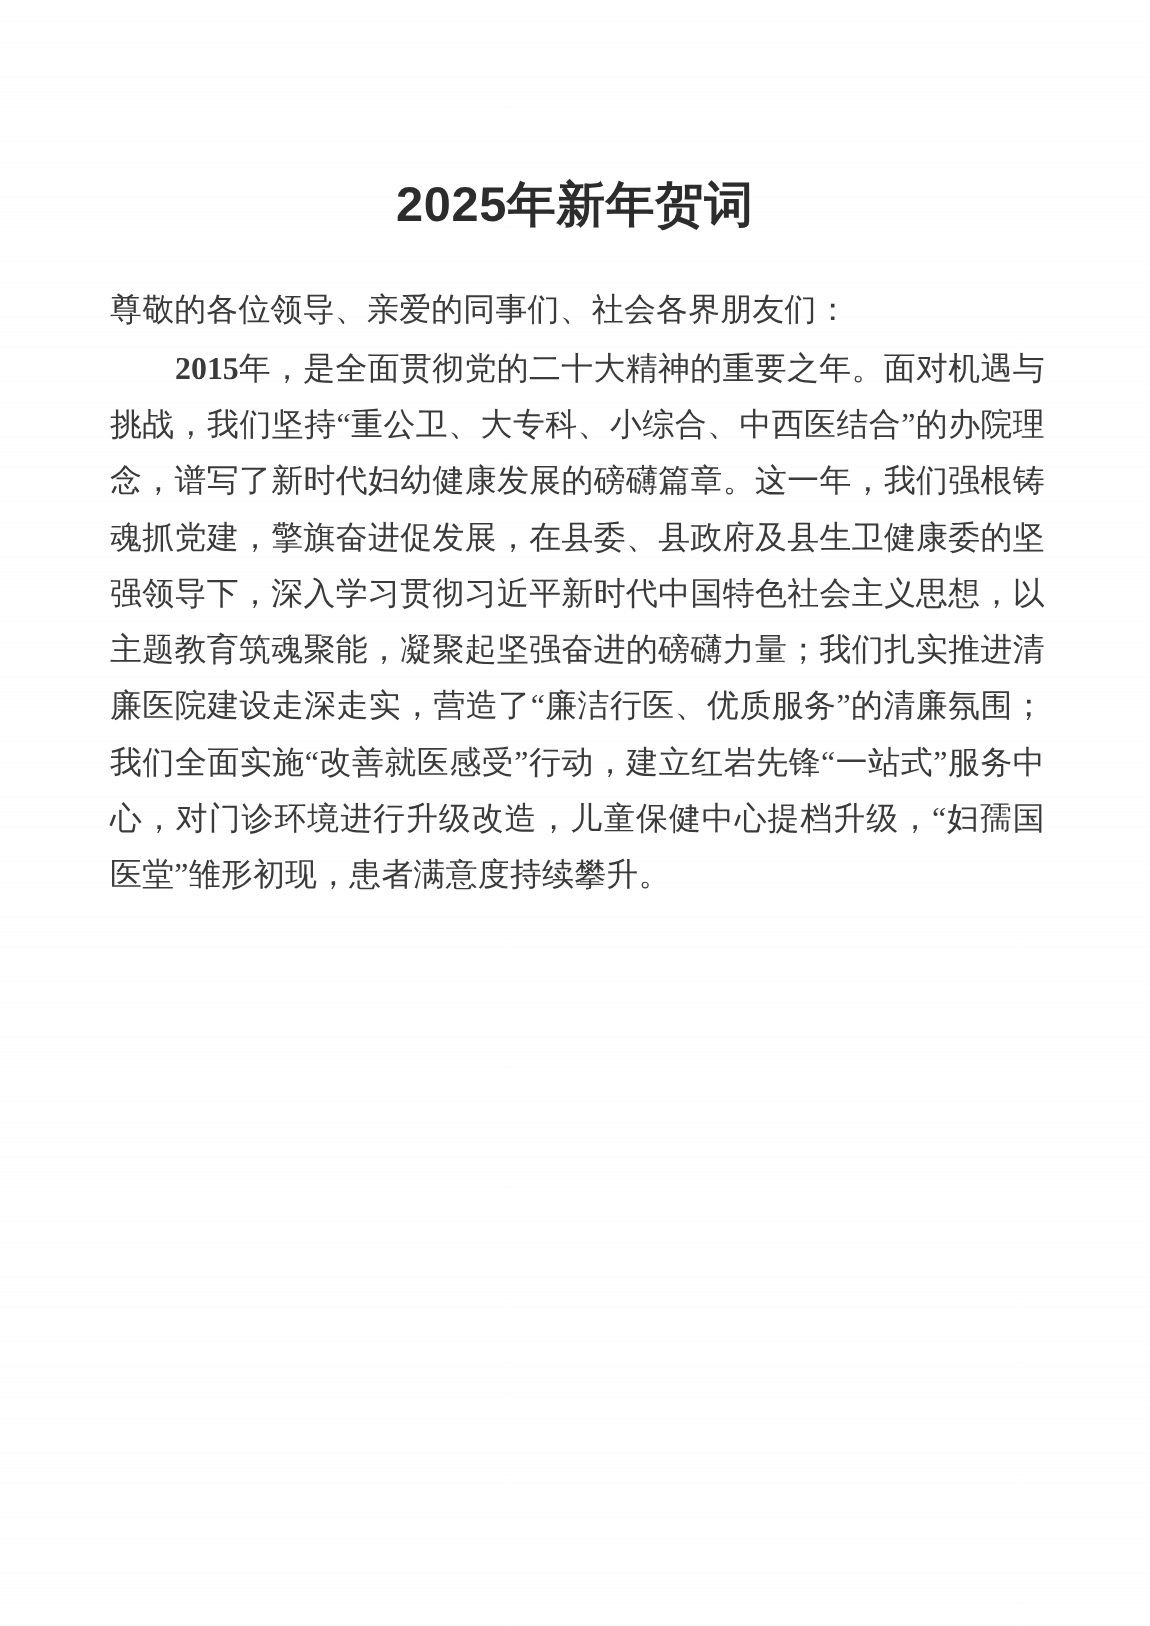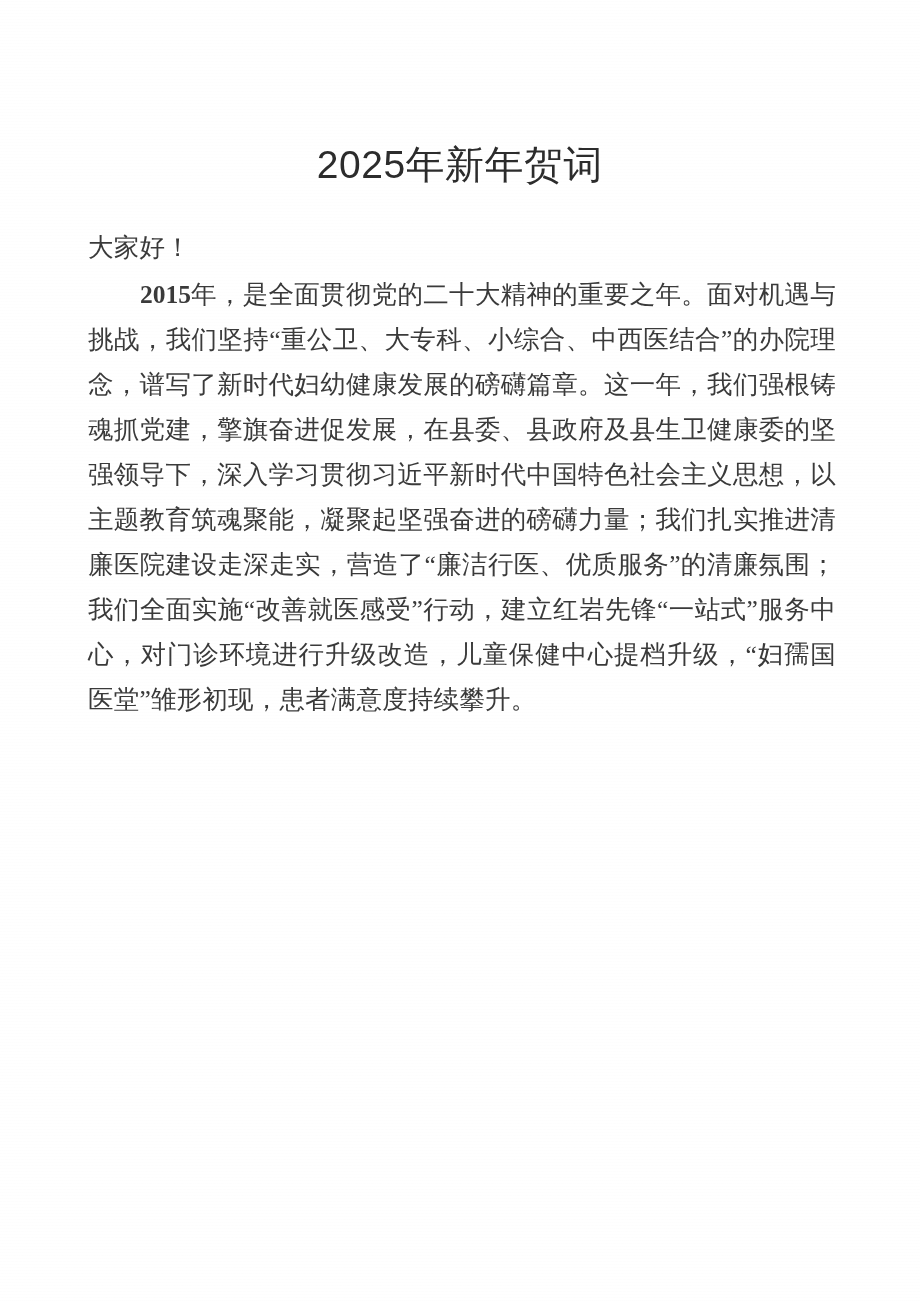--- a/index.html
+++ b/index.html
@@ -21,21 +21,21 @@
 
   
   .doc-title {
     position: absolute;
     left: 0;
     top: 116px;
     width: 920px;
     text-align: center;
     font-family: "Liberation Sans", "DejaVu Sans", sans-serif;
     font-size: 39px;
-    font-weight: 400;
+    font-weight: 700;
     letter-spacing: 0.5px;
     color: #2c2c2c;
     line-height: 1.2;
     white-space: pre;
   }
 
   
   .body-block {
     position: absolute;
     left: 88px;
@@ -90,24 +90,24 @@
 <body>
 
 <div class="page">
 
   <div class="grain"></div>
 
   <h1 class="doc-title">2025年新年贺词</h1>
 
   <div class="body-block">
 
+    <p class="para">尊敬的各位领导、亲爱的同事们、社会各界朋友们：</p>
 
     <div class="spacer-sm"></div>
 
-    <p class="para">大家好！</p>
 
     <div class="spacer-sm"></div>
 
 
     <div class="spacer-md"></div>
 
     <p class="para indent"><span class="num">2015</span>年，是全面贯彻党的二十大精神的重要之年。面对机遇与挑战，我们坚持“重公卫、大专科、小综合、中西医结合”的办院理念，谱写了新时代妇幼健康发展的磅礴篇章。这一年，我们强根铸魂抓党建，擎旗奋进促发展，在县委、县政府及县生卫健康委的坚强领导下，深入学习贯彻习近平新时代中国特色社会主义思想，以主题教育筑魂聚能，凝聚起坚强奋进的磅礴力量；我们扎实推进清廉医院建设走深走实，营造了“廉洁行医、优质服务”的清廉氛围；我们全面实施“改善就医感受”行动，建立红岩先锋“一站式”服务中心，对门诊环境进行升级改造，儿童保健中心提档升级，“妇孺国医堂”雏形初现，患者满意度持续攀升。</p>
 
     <div class="spacer-md"></div>
 

